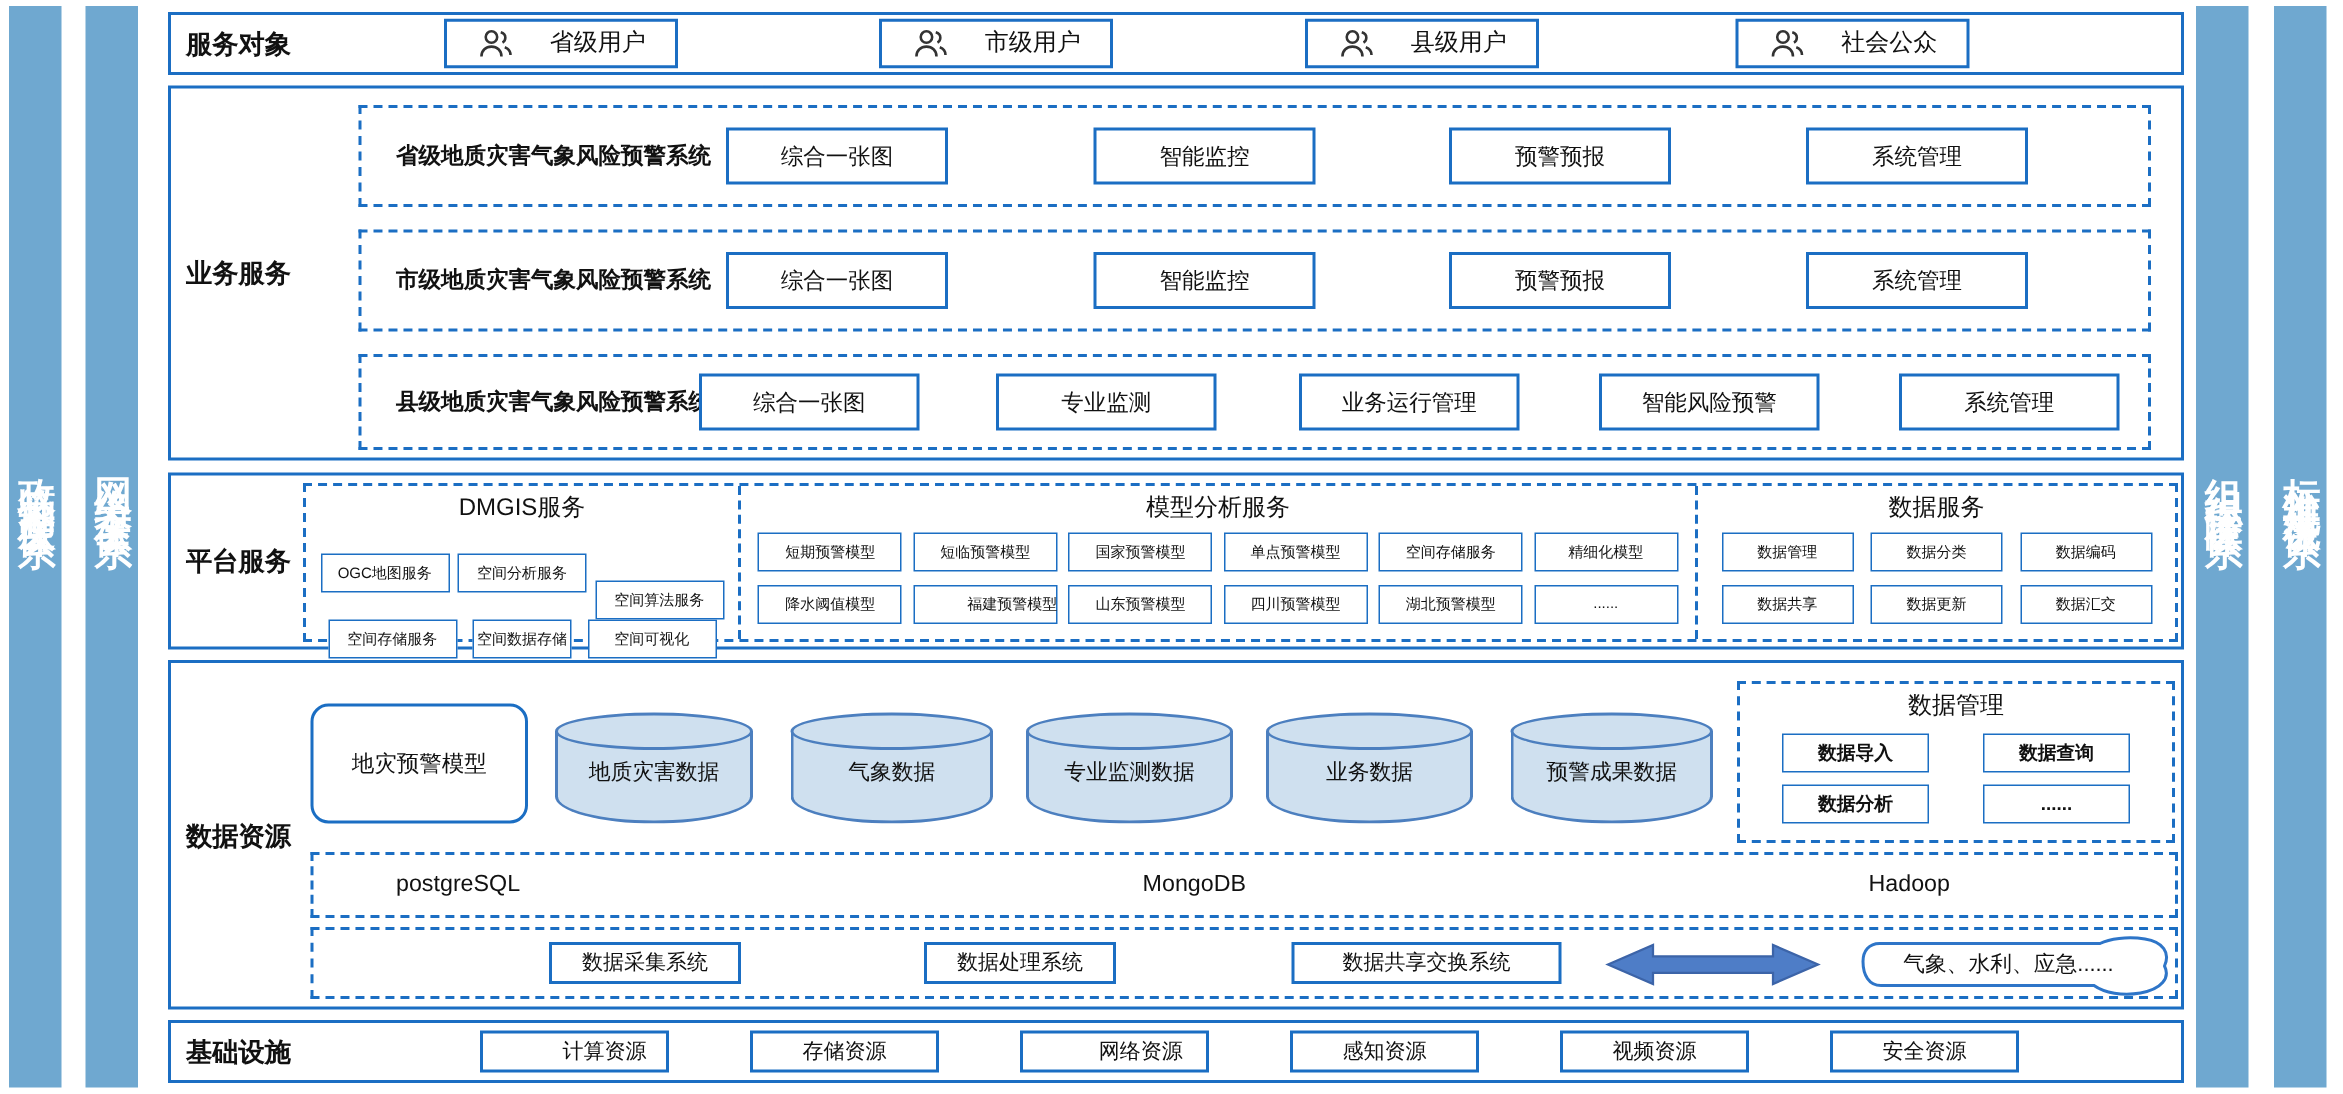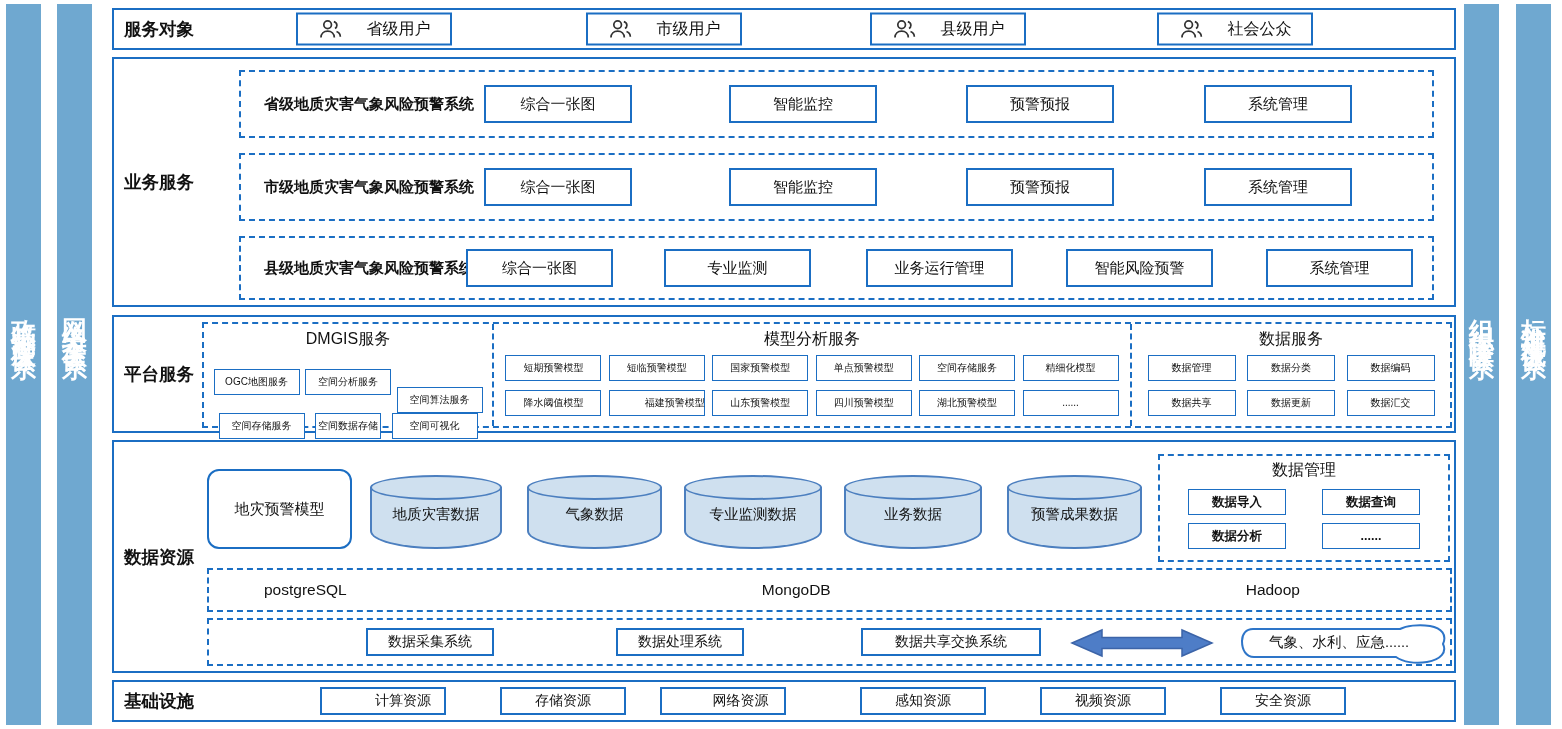--- a/index.html
+++ b/index.html
@@ -274,19 +274,19 @@
         </svg>
         <div style="position:absolute;top:12px;left:0;right:10px;text-align:center;font-size:14.5px;">气象、水利、应急......</div>
       </div>
     </div>
   </div>
 
   <div class="sec" style="top:680px;height:42px;">
     <div class="sec-label">基础设施</div>
     <div class="bx infra-box" style="left:206px;padding-left:40px;">计算资源</div>
     <div class="bx infra-box" style="left:386px;">存储资源</div>
-    <div class="bx infra-box" style="left:546px;padding-left:35px;">网络资源</div>
+    <div class="bx infra-box" style="left:566px;padding-left:35px;">网络资源</div>
     <div class="bx infra-box" style="left:746px;">感知资源</div>
     <div class="bx infra-box" style="left:926px;">视频资源</div>
     <div class="bx infra-box" style="left:1106px;">安全资源</div>
   </div>
 
 </div>
 
 </body></html>

